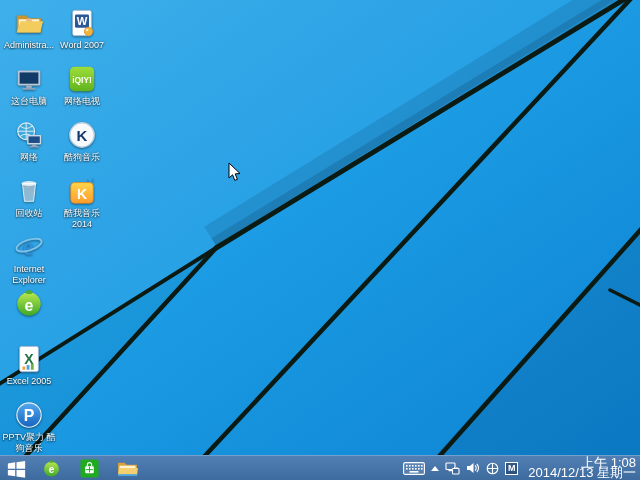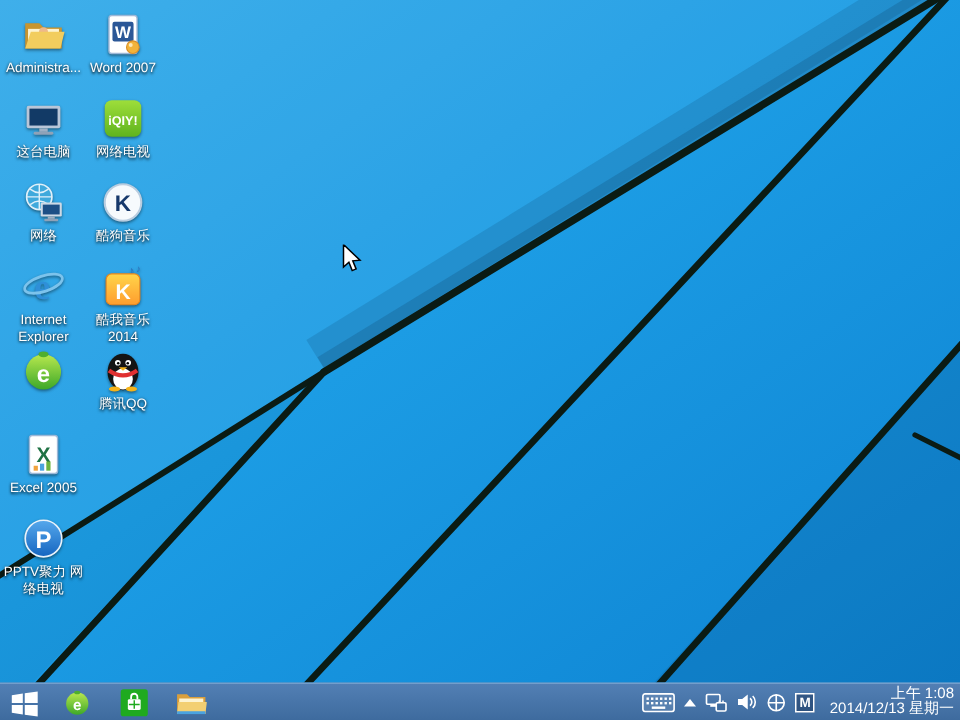--- a/index.html
+++ b/index.html
@@ -34,21 +34,21 @@
   .tb-spacer { flex:1; }
 
   
   .tray { display:flex; align-items:center; height:25px; gap:6px; padding-right:4px; }
   .tray-ico { display:flex; align-items:center; justify-content:center; height:25px; }
   .chevron-up { width:0; height:0; border-left:4px solid transparent; border-right:4px solid transparent;
                 border-bottom:5px solid #fff; }
   .ime-box { width:13px; height:13px; border:1px solid #fff; background:rgba(5,25,60,.35);
              display:flex; align-items:center; justify-content:center;
              font-size:9px; font-weight:bold; color:#fff; line-height:1; }
-  .clock { text-align:right; color:#fff; font-size:10px; line-height:10px; padding-left:4px; }
+  .clock { text-align:right; color:#fff; font-size:13px; line-height:10px; padding-left:4px; }
 </style>
 </head>
 <body>
 
 <div class="desktop">
 
   <svg class="wallpaper-svg" width="640" height="455" viewBox="0 0 640 455">
     <defs>
       <linearGradient id="bg" x1="0" y1="0" x2="1" y2="1">
         <stop offset="0" stop-color="#35abe9"></stop>
@@ -109,20 +109,30 @@
           <path d="M4,12 h18 M13,3 v18 M6.5,6.5 q6.5,5 13,0 M6.5,17.5 q6.5,-5 13,0" stroke="#dff0fa" stroke-width="1" fill="none"></path>
           <rect x="14" y="16" width="15" height="10" rx="1" fill="#cdd9e6"></rect>
           <rect x="15.5" y="17.5" width="12" height="7" fill="#1d4f86"></rect>
           <rect x="19" y="26" width="5" height="1.6" fill="#9fb0c4"></rect>
           <rect x="16.5" y="27.6" width="10" height="1.8" rx="0.9" fill="#8fa2b8"></rect>
         </svg>
       </div>
       <div class="desk-label">网络</div>
     </div>
 
+    <div class="desk-item">
+      <div class="desk-ico">
+        <svg width="30" height="30" viewBox="0 0 32 32">
+          <path d="M9,8 h14 l-2.2,19 h-9.6 z" fill="rgba(225,238,248,0.55)" stroke="#e6f1f8" stroke-width="1"></path>
+          <ellipse cx="16" cy="8" rx="8" ry="2.6" fill="rgba(255,255,255,0.8)"></ellipse>
+          <path d="M12,14 l4,-3 l4,3 M16,11 v9" stroke="#9fb8c8" stroke-width="1.2" fill="none"></path>
+        </svg>
+      </div>
+      <div class="desk-label">回收站</div>
+    </div>
 
     <div class="desk-item">
       <div class="desk-ico">
         <svg width="30" height="30" viewBox="0 0 32 32">
           <text x="15" y="25" font-size="26" font-weight="bold" fill="#2f8fd8" text-anchor="middle" font-family="Liberation Serif, serif">e</text>
           <ellipse cx="16" cy="14" rx="14" ry="5.5" fill="none" stroke="#7cc3ec" stroke-width="2" transform="rotate(-18 16 14)"></ellipse>
         </svg>
       </div>
       <div class="desk-label">Internet Explorer</div>
     </div>
@@ -162,21 +172,21 @@
           <defs>
               <linearGradient id="gpptv" x1="0" y1="0" x2="0" y2="1">
             <stop offset="0" stop-color="#55a8ec"></stop>
                 <stop offset="1" stop-color="#1565c0"></stop>
           </linearGradient>
             </defs>
           <circle cx="16" cy="16" r="13" fill="url(#gpptv)" stroke="#e8f2fb" stroke-width="1.2"></circle>
           <text x="16" y="22.5" font-size="17" font-weight="bold" fill="#fff" text-anchor="middle">P</text>
         </svg>
       </div>
-      <div class="desk-label">PPTV聚力 网络电视</div>
+      <div class="desk-label">PPTV聚力 酷狗音乐</div>
     </div>
   </div>
 
   <div class="icon-col col2">
 
     <div class="desk-item">
       <div class="desk-ico">
         <svg width="30" height="30" viewBox="0 0 32 32">
           <rect x="6" y="2.5" width="20" height="27" rx="2" fill="#fff" stroke="#9db8d8" stroke-width="1"></rect>
           <rect x="8.5" y="7" width="15" height="14" rx="1.5" fill="#2b5797"></rect>
@@ -225,37 +235,20 @@
             </defs>
           <text x="22" y="8" font-size="9" fill="#2c6fb8" text-anchor="middle">♪</text>
           <text x="27" y="6" font-size="7" fill="#2c6fb8" text-anchor="middle">♪</text>
           <rect x="4" y="7" width="24" height="22" rx="4" fill="url(#gkw)" stroke="#e8881f" stroke-width="0.8"></rect>
           <text x="16" y="25" font-size="15" font-weight="bold" fill="#fff" text-anchor="middle">K</text>
         </svg>
       </div>
       <div class="desk-label">酷我音乐 2014</div>
     </div>
 
-    <div class="desk-item">
-      <div class="desk-ico">
-        <svg width="30" height="30" viewBox="0 0 32 32">
-          <ellipse cx="16" cy="17" rx="11" ry="13" fill="#141414"></ellipse>
-          <ellipse cx="16" cy="22" rx="7" ry="7.5" fill="#fff"></ellipse>
-          <circle cx="12.3" cy="10.5" r="2" fill="#fff"></circle>
-          <circle cx="19.7" cy="10.5" r="2" fill="#fff"></circle>
-          <circle cx="12.6" cy="10.8" r="0.9" fill="#000"></circle>
-          <circle cx="19.4" cy="10.8" r="0.9" fill="#000"></circle>
-          <polygon points="13,13.6 19,13.6 16,16.2" fill="#f5b31a"></polygon>
-          <path d="M6,16 q10,7 20,0" stroke="#e03030" stroke-width="3" fill="none"></path>
-          <ellipse cx="10" cy="29.2" rx="4" ry="1.8" fill="#f5b31a"></ellipse>
-          <ellipse cx="22" cy="29.2" rx="4" ry="1.8" fill="#f5b31a"></ellipse>
-        </svg>
-      </div>
-      <div class="desk-label">腾讯QQ</div>
-    </div>
   </div>
 
   <svg class="cursor" width="14" height="20" viewBox="0 0 14 20">
     <polygon points="1,0 1,15 4.6,11.8 6.8,17.4 9.4,16.3 7.2,10.9 12,10.5" fill="#fff" stroke="#000" stroke-width="1"></polygon>
   </svg>
 </div>
 
 <div class="taskbar">
 
   <div class="tb-btn start-btn">

